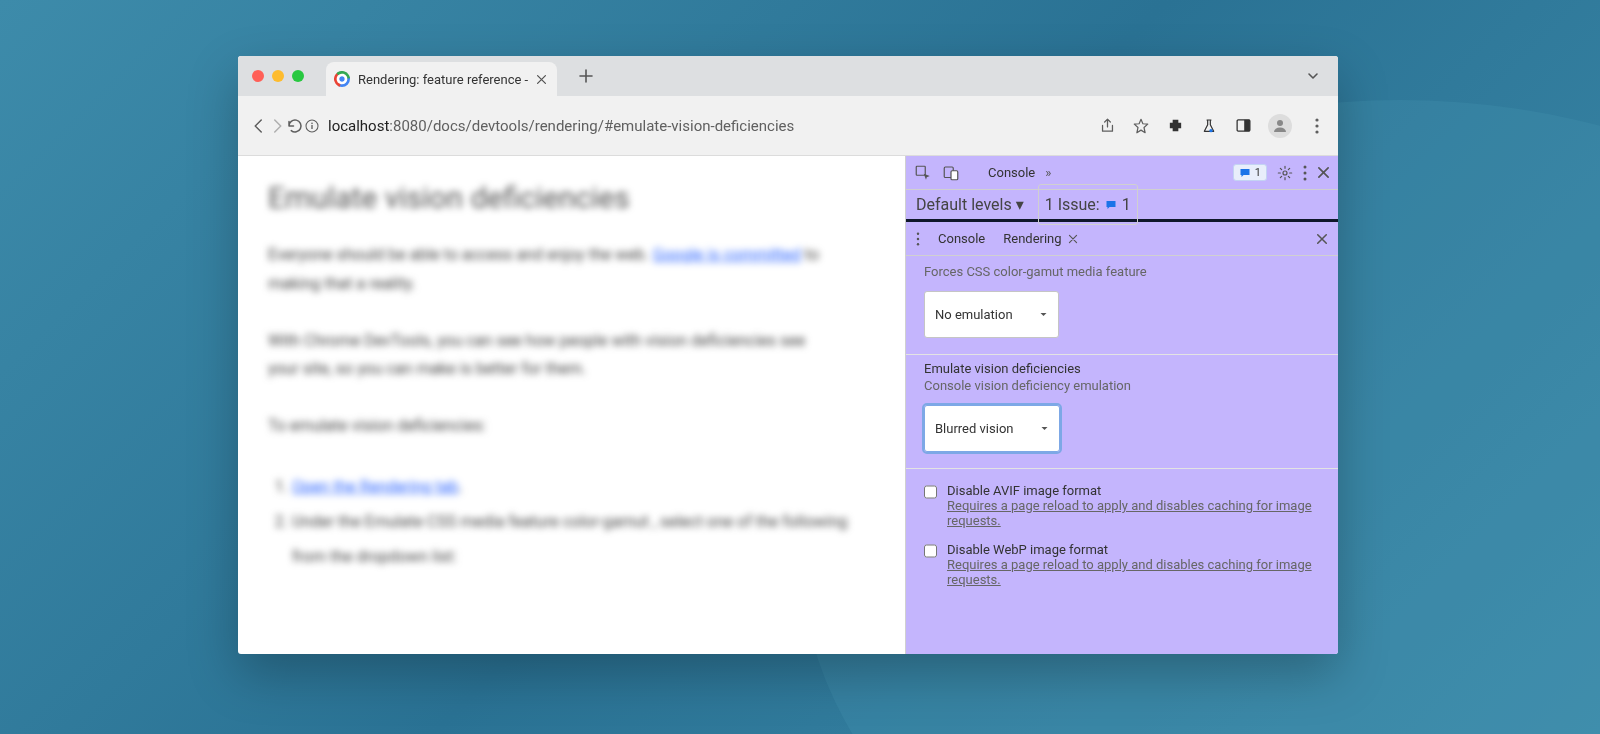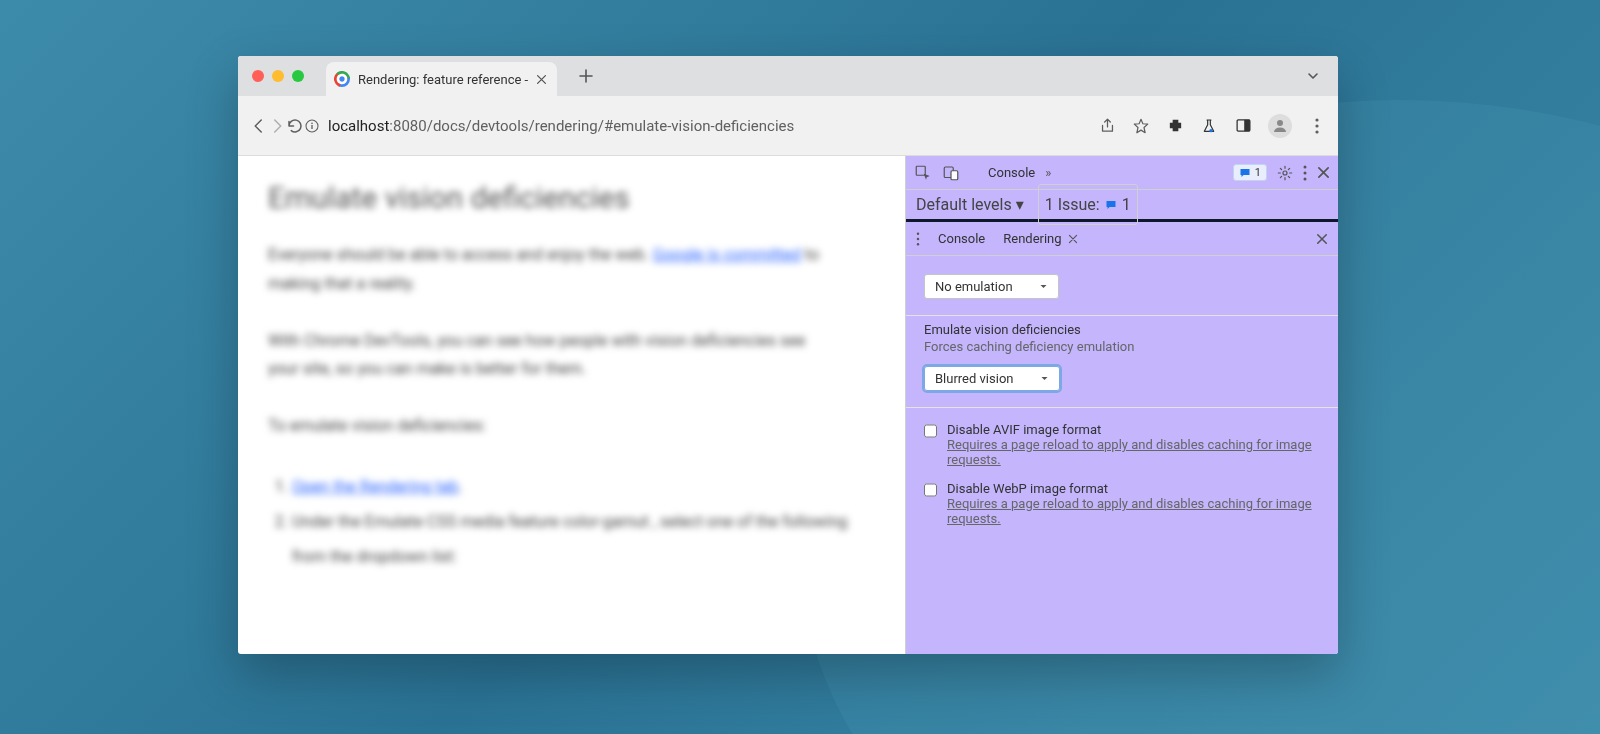--- a/index.html
+++ b/index.html
@@ -33,21 +33,21 @@
 .badge{ display:inline-flex; align-items:center; gap:4px; background:#e8eefb; border:1px solid #c3d3f3; border-radius:3px; padding:1px 5px; color:#333; font-size:11px; }
 .badge .dot-ic{ width:12px; height:12px; color:#1a73e8; }
 .dt-row2{ height:32px; border-bottom:3px solid #0f172a; display:flex; align-items:center; padding:0 10px; gap:14px; font-size:16px; color:#444; }
 .dt-drawer-tabs{ height:34px; border-bottom:1px solid #d0d0d0; display:flex; align-items:center; padding:0 10px; gap:18px; }
 .dt-drawer-tabs .tabbtn{ display:flex; align-items:center; gap:6px; }
 .dt-drawer-tabs .close{ margin-left:auto; }
 .dt-panel{ flex:1; overflow:auto; padding:0px 0; }
 .section{ padding:6px 18px 16px; border-bottom:1px solid #e3e3e3; }
 .section .title{ font-size:13px; color:#333; }
 .section .desc{ font-size:13px; color:#666; margin-top:2px; }
-.select{ margin-top:12px; display:inline-flex; align-items:center; border:1px solid #c5c5c5; border-radius:3px; padding:4px 10px; font-size:13px; background:#fff; color:#333; gap:26px; min-width:130px; }
+.select{ margin-top:12px; display:inline-flex; align-items:center; border:1px solid #c5c5c5; border-radius:3px; padding:15px 10px; font-size:13px; background:#fff; color:#333; gap:26px; min-width:130px; }
 .select.focused{ outline:2px solid #7da8e6; outline-offset:0; border-color:#7da8e6; }
 .check-row{ display:flex; gap:10px; align-items:flex-start; padding:6px 18px 4px; }
 .check-row input[type=checkbox]{ width:14px; height:14px; margin-top:2px; }
 .check-row .meta .title{ font-size:13px; color:#333; }
 .check-row .meta .desc{ font-size:13px; color:#666;text-decoration:underline; }
 .ico{ display:inline-flex; }
 svg{ display:block; }
 .kebab{ letter-spacing:0; font-size:16px; line-height:1; }
 </style>
 </head>
@@ -251,33 +251,34 @@
         </span>
         <span class="close ico">
             <svg width="12" height="12" viewBox="0 0 14 14">
               <path d="M2 2 L12 12 M12 2 L2 12" stroke="#555" stroke-width="1.8" stroke-linecap="round"></path>
             </svg>
           </span>
       </div>
 
       <div class="dt-panel">
         <div class="section">
+          <div class="desc">Forces CSS color-gamut media feature</div>
           <div class="select">
             <span>No emulation</span>
             <span class="ico">
                 <svg width="9" height="9" viewBox="0 0 12 12">
                   <path d="M2 4 L6 8 L10 4 Z" fill="#555"></path>
                 </svg>
               </span>
           </div>
         </div>
 
         <div class="section">
           <div class="title">Emulate vision deficiencies</div>
-          <div class="desc">Forces caching deficiency emulation</div>
+          <div class="desc">Console vision deficiency emulation</div>
           <div class="select focused">
             <span>Blurred vision</span>
             <span class="ico">
                 <svg width="9" height="9" viewBox="0 0 12 12">
                   <path d="M2 4 L6 8 L10 4 Z" fill="#555"></path>
                 </svg>
               </span>
           </div>
         </div>
 

